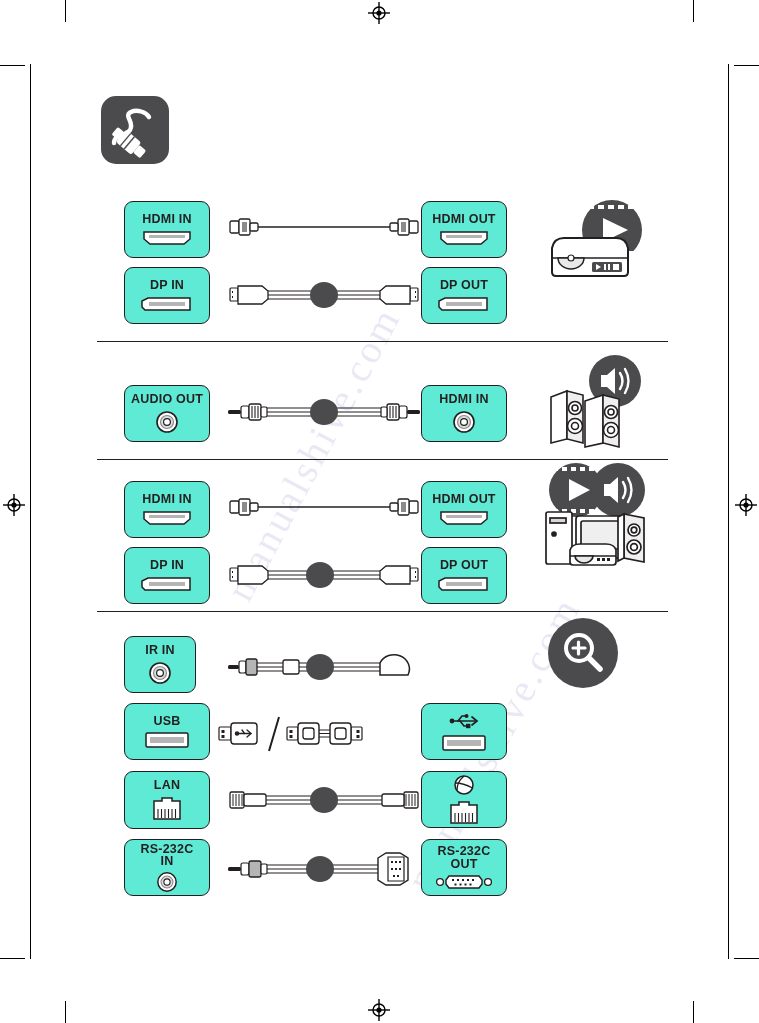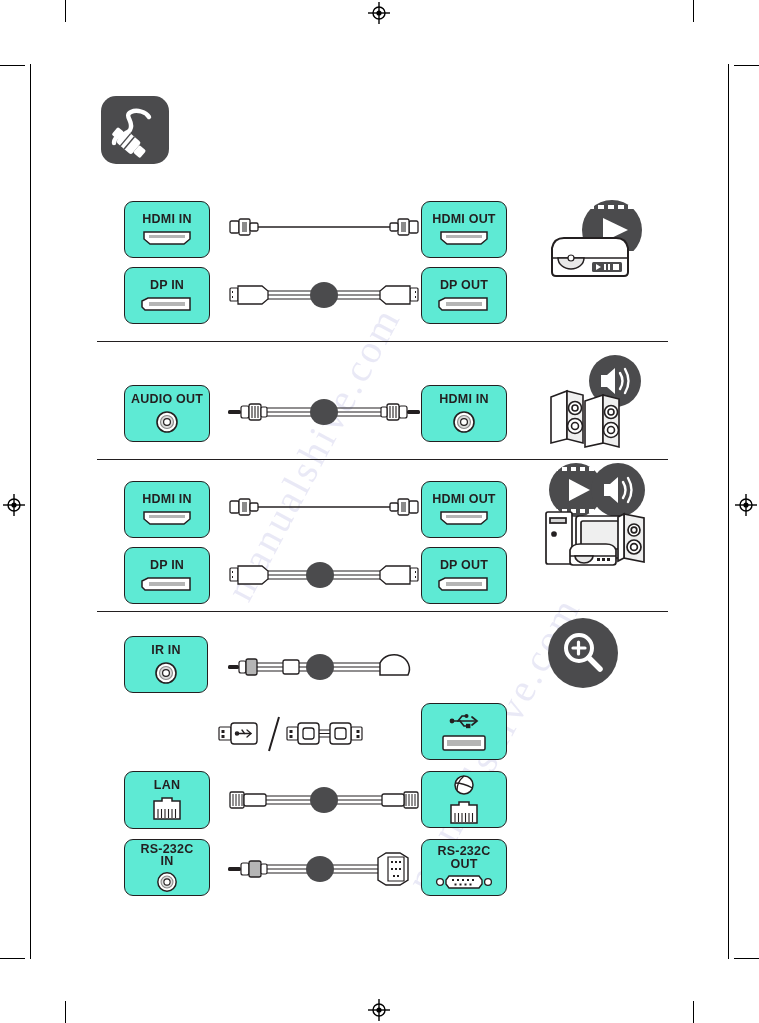--- a/index.html
+++ b/index.html
@@ -422,21 +422,21 @@
         <path d="M35 94 A9 7 0 0 0 53 94 Z" fill="#e8e8e8"></path>
         <g fill="#231f20" stroke="none">
           <rect x="57" y="96" width="3" height="3"></rect>
             <rect x="62" y="96" width="3" height="3"></rect>
           <rect x="67" y="96" width="3" height="3"></rect>
         </g>
       </g>
     </svg>
   </div>
 
-  <div class="port" style="left:124px;top:636px;width:84px;height:57px;">
+  <div class="port" style="left:124px;top:636px;width:72px;height:57px;">
     <span class="lbl">IR IN</span>
     <span class="glyph">
       <svg width="24" height="24" viewBox="0 0 24 24">
         <circle cx="12" cy="12" r="10" fill="#fff" stroke="#231f20" stroke-width="1.6"></circle>
         <circle cx="12" cy="12" r="6.5" fill="#dcdcdc" stroke="#8b8b8b" stroke-width="1.2"></circle>
         <circle cx="12" cy="12" r="3.4" fill="#fff" stroke="#231f20" stroke-width="1.2"></circle>
       </svg>
     </span>
   </div>
 
@@ -447,20 +447,29 @@
       <line x1="26" y1="26" x2="152" y2="26" stroke="#231f20" stroke-width="1.2"></line>
       <rect x="0" y="20" width="11" height="4" rx="1.5" fill="#231f20"></rect>
       <rect x="11" y="16" width="7" height="12" rx="2" fill="#fff" stroke="#231f20" stroke-width="1.2"></rect>
       <rect x="18" y="14" width="11" height="16" rx="2" fill="#b5b5b5" stroke="#231f20" stroke-width="1.3"></rect>
       <rect x="55" y="15" width="16" height="14" rx="2" fill="#fff" stroke="#231f20" stroke-width="1.3"></rect>
       <ellipse cx="92" cy="22" rx="14" ry="13" fill="#4b4b4d"></ellipse>
       <path d="M152 30 V18 A14 13 0 0 1 180 30 Z" fill="#fff" stroke="#231f20" stroke-width="1.5"></path>
     </svg>
   </div>
 
+  <div class="port" style="left:124px;top:703px;width:86px;height:57px;">
+    <span class="lbl">USB</span>
+    <span class="glyph">
+      <svg width="44" height="16" viewBox="0 0 44 16">
+        <rect x="1" y="1" width="42" height="14" rx="1.5" fill="#fff" stroke="#231f20" stroke-width="1.5"></rect>
+        <rect x="5" y="5" width="34" height="6" fill="#b5b5b5"></rect>
+      </svg>
+    </span>
+  </div>
 
   <div class="cable" style="left:217px;top:715px;">
     <svg width="200" height="38" viewBox="0 0 200 38">
 
       <g>
         <rect x="2" y="12" width="12" height="13" rx="1" fill="#fff" stroke="#231f20" stroke-width="1.2"></rect>
         <rect x="4.5" y="15" width="3" height="3" fill="#231f20"></rect>
         <rect x="4.5" y="20" width="3" height="3" fill="#231f20"></rect>
         <rect x="14" y="8" width="26" height="21" rx="3" fill="#fff" stroke="#231f20" stroke-width="1.4"></rect>
         <g stroke="#231f20" stroke-width="1.3" fill="none" stroke-linecap="round">

